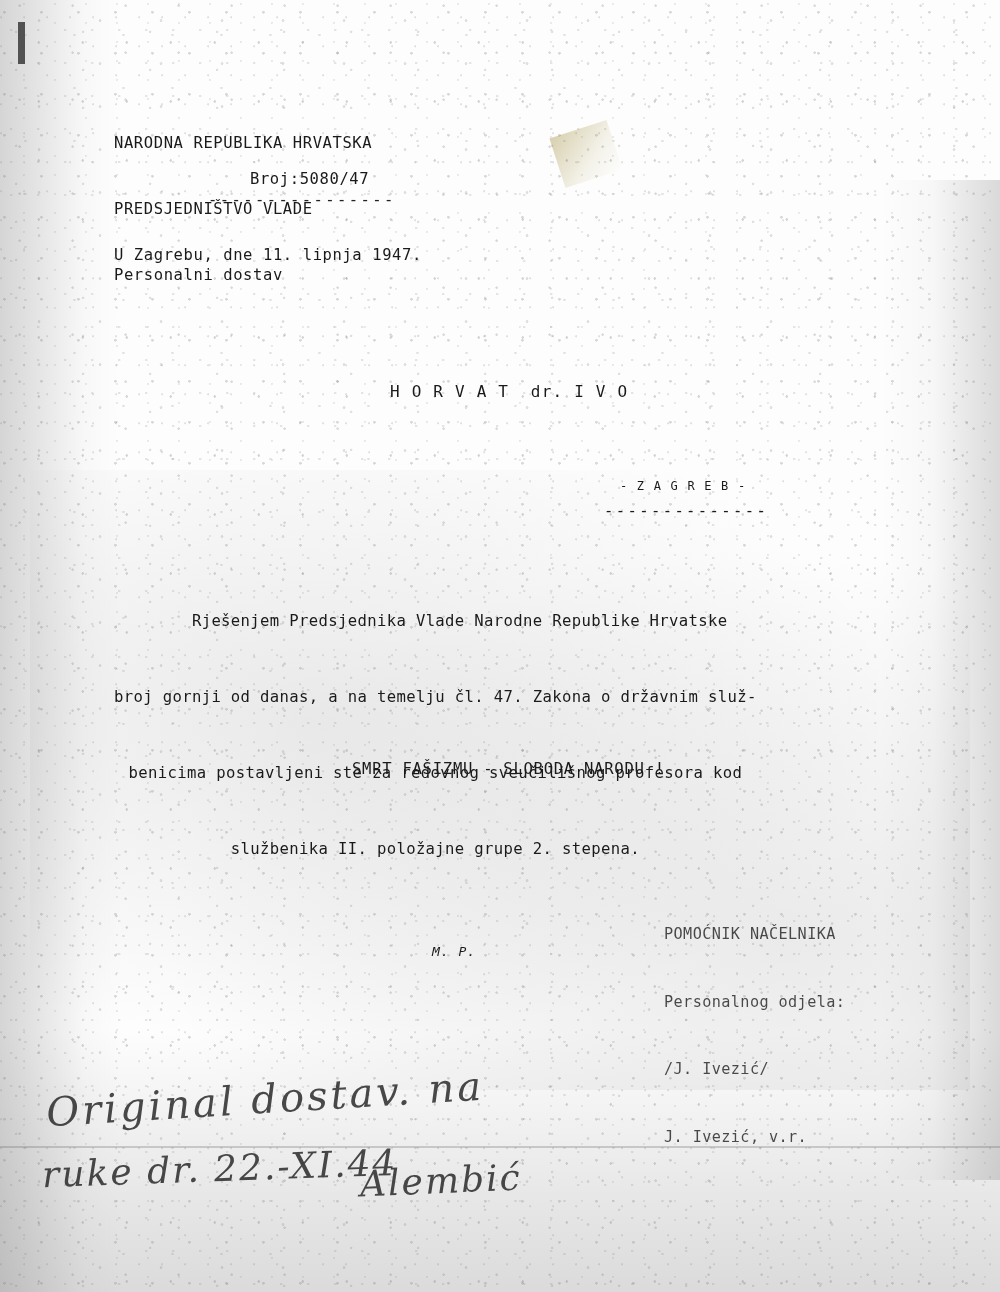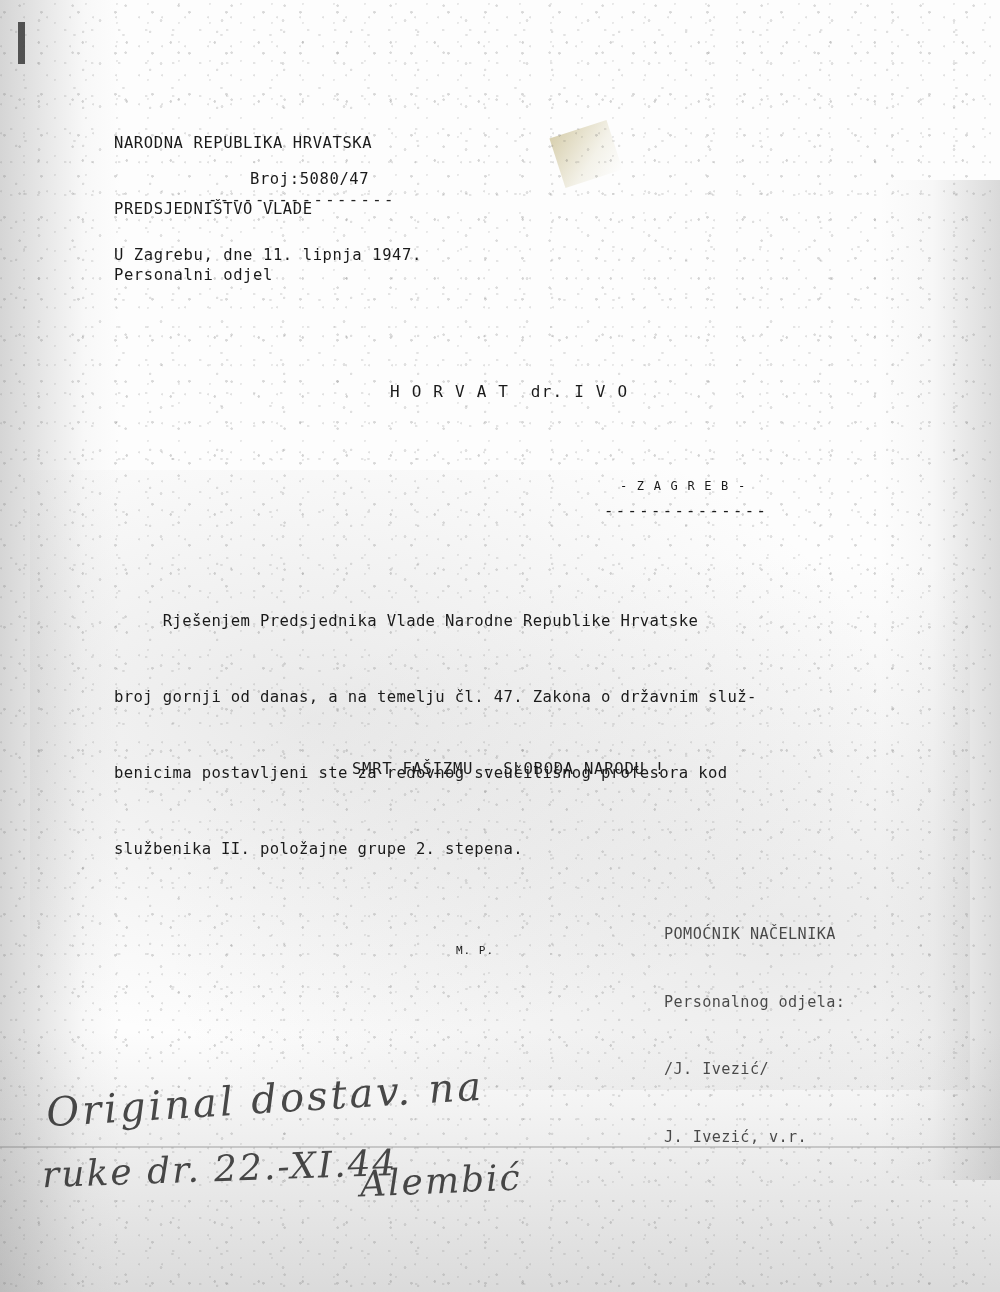--- a/index.html
+++ b/index.html
@@ -85,24 +85,24 @@
     z-index: 4;
   }
   .head { left: 114px; top: 88px; font-size: 15.5px; }
   .head .l2 { }
   .broj { left: 218px; top: 168px; font-size: 15.5px; margin-left: 32px; }
   .dashes1 { left: 208px; top: 189px; font-size: 15.5px; letter-spacing: 2.4px; color:#222; }
   .date { left: 114px; top: 236px; font-size: 15.5px; margin-top: 8px; }
   .addr { left: 390px; top: 381px; font-size: 16px; letter-spacing: 1.2px; }
   .city { left: 620px; top: 478px; font-size: 12px; letter-spacing: 1.2px; }
   .dashes2 { left: 604px; top: 500px; font-size: 15.5px; letter-spacing: 2.4px; }
-  .body { left: 114px; top: 558px; font-size: 15.6px; line-height: 1.63; letter-spacing: .35px; }
+  .body { left: 114px; top: 558px; font-size: 15.6px; line-height: 1.63; letter-spacing: .35px; text-align: center; }
   .slogan { left: 352px; top: 758px; font-size: 15.6px; letter-spacing: .7px; }
   .sig { left: 664px; top: 878px; font-size: 15.2px; line-height: 1.48; letter-spacing: .4px; }
-  .mp { left: 456px; top: 943px; font-size: 11px; letter-spacing: 1px; }
+  .mp { left: 432px; top: 943px; font-size: 13px; letter-spacing: 1px; font-style: italic; }
   .fade-right { opacity: .78; }
 
   
   .hand {
     position: absolute;
     font-family: "DejaVu Serif", "Liberation Serif", serif;
     font-style: italic;
     color: #232323;
     opacity: .82;
     white-space: pre;
@@ -122,21 +122,21 @@
 <body>
 
 <div id="page">
 
   <div class="top-bar"></div>
   <div class="stamp-smudge"></div>
 
   <div class="tx head">
     <div>NARODNA REPUBLIKA HRVATSKA</div>
     <div class="l2">PREDSJEDNIŠTVO VLADE</div>
-    <div>Personalni odjel</div>
+    <div>Personalni dostav</div>
   </div>
 
   <div class="tx broj">Broj:5080/47</div>
   <div class="tx dashes1">----------------</div>
 
   <div class="tx date">U Zagrebu, dne 11. lipnja 1947.</div>
 
   <div class="tx addr">H O R V A T  dr. I V O</div>
   <div class="tx city">- Z A G R E B -</div>
   <div class="tx dashes2">--------------</div>

